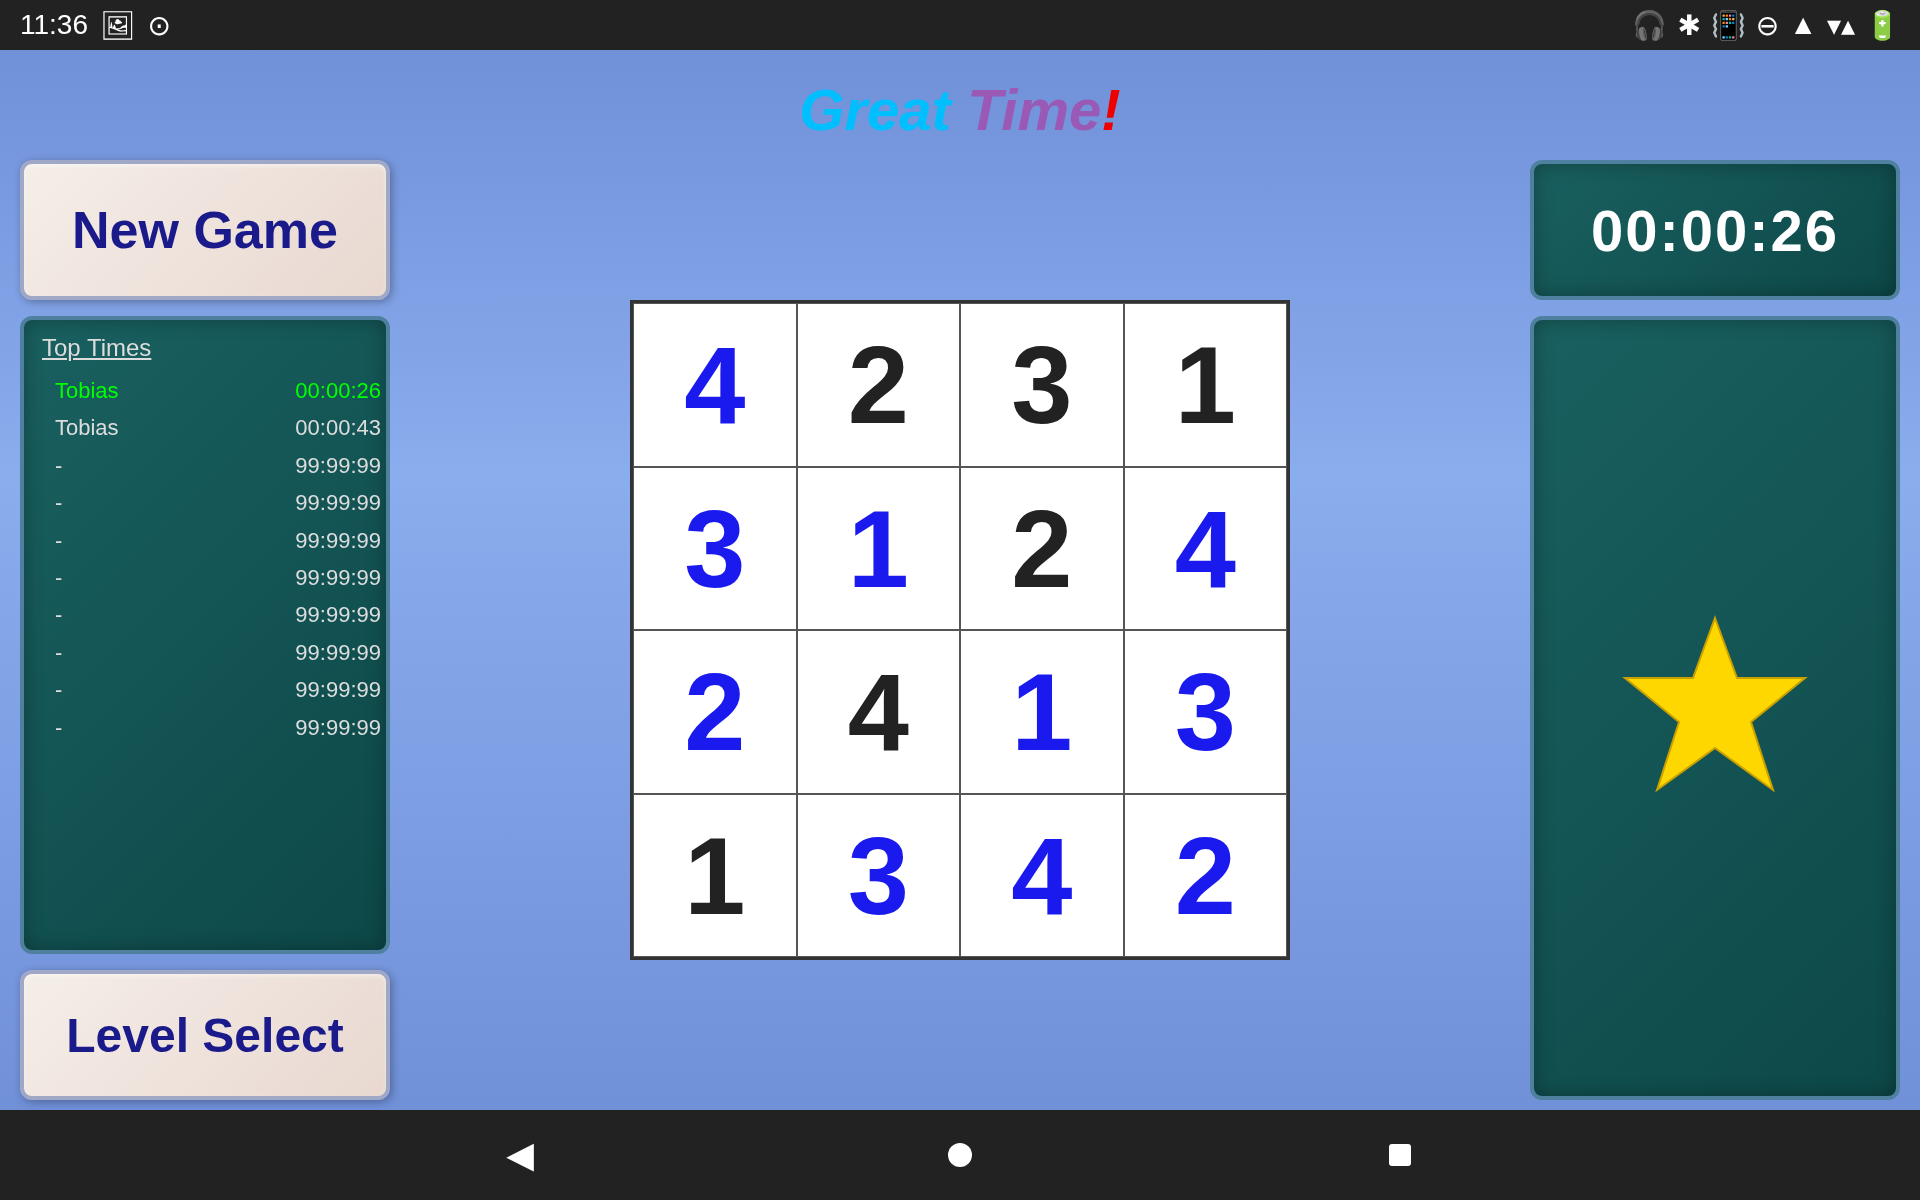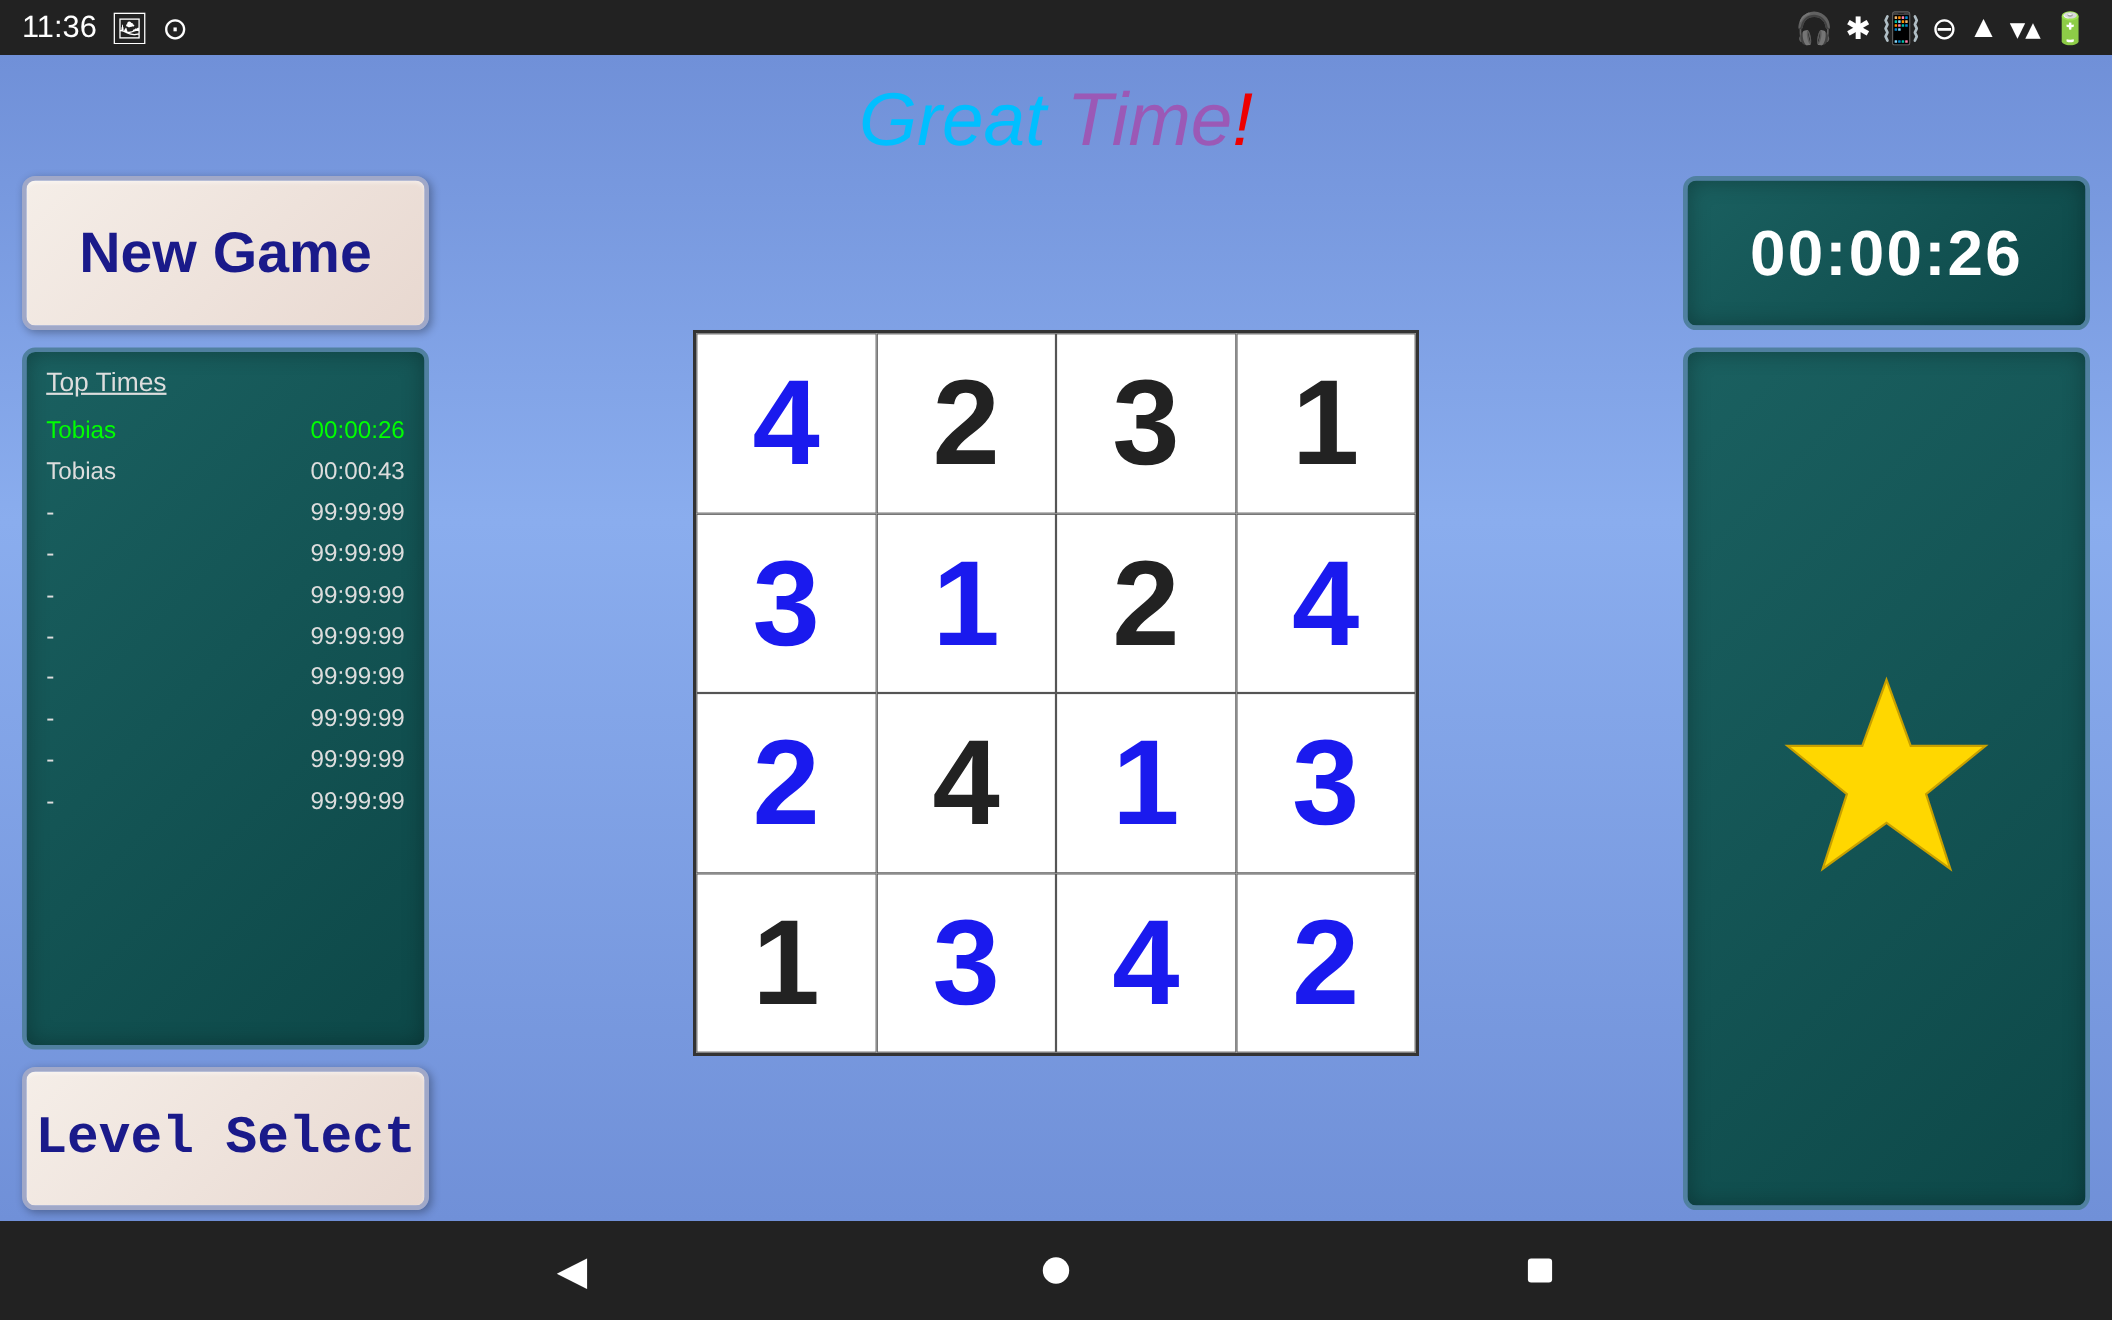--- a/index.html
+++ b/index.html
@@ -40,22 +40,22 @@
     
     .title-area {
       text-align: center;
       padding: 18px 0 10px;
       height: 110px;
       display: flex;
       align-items: center;
       justify-content: center;
     }
     .title-text {
-      font-size: 68px;
-      font-weight: 400;
+      font-size: 58px;
+      font-weight: 700;
       font-style: italic;
     }
     .title-great { color: #00bfff; }
     .title-space { color: #9b59b6; }
     .title-time { color: #9b59b6; }
     .title-exclaim { color: #e00; }
 
     
     .game-area {
       flex: 1;
@@ -104,40 +104,39 @@
       box-shadow: inset 0 0 20px rgba(0,0,0,0.3);
       color: white;
     }
     .top-times-title {
       text-align: left;
       text-decoration: underline;
       font-size: 24px;
       margin-bottom: 10px;
       color: #ddd;
     }
-    .times-list { width: 100%; }
+    .times-list { width: 100%; margin-left: 13px; }
     .times-row {
       display: flex;
       justify-content: space-between;
       font-size: 22px;
       line-height: 1.7;
     }
     .times-row.highlight .name { color: #00ff00; }
     .times-row.highlight .time { color: #00ff00; }
     .times-row .name { color: #ddd; }
     .times-row .time { color: #ddd; }
 
     .level-select-btn {
       height: 130px;
     }
     .level-select-btn span {
       font-size: 48px;
       font-weight: bold;
       color: #1a1a8a;
-      font-family: Liberation Mono, monospace;
     }
 
     
     .grid-container {
       flex: 1;
       display: flex;
       align-items: center;
       justify-content: center;
     }
 

